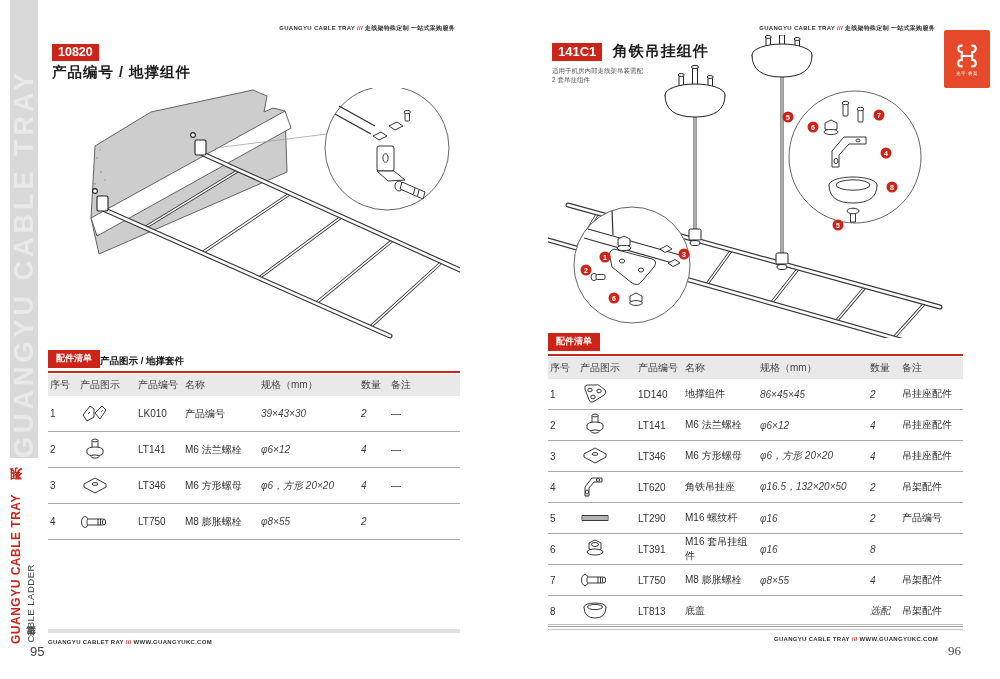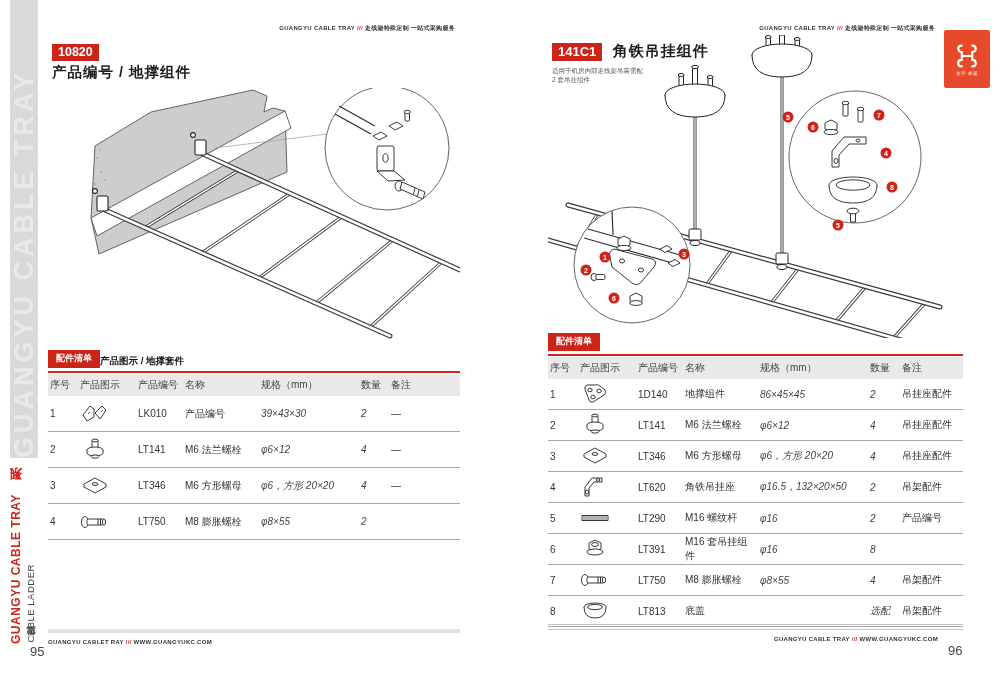--- a/index.html
+++ b/index.html
@@ -576,15 +576,15 @@
       </tbody>
     </table>
   </div>
 
   <div class="abs foot-rule-r"></div>
   <div class="abs pg-footer" style="left:648px;top:636px;width:290px;text-align:right;">
     <span>GUANGYU CABLE TRAY</span>
     <span class="red">///</span>
     <span>WWW.GUANGYUKC.COM</span>
   </div>
-  <div class="abs pagenum" style="left:948px;top:643px;">96</div>
+  <div class="abs pagenum" style="left:948px;top:643px;font-family:Liberation Serif, serif;">96</div>
 
 </div>
 
 </body></html>

